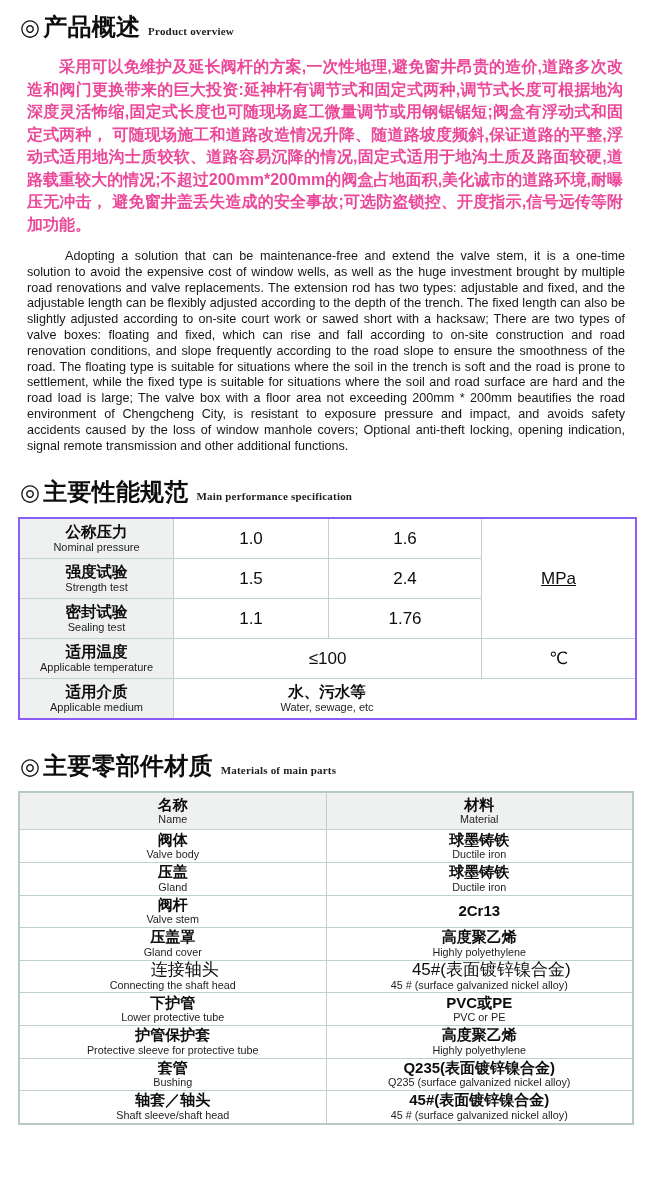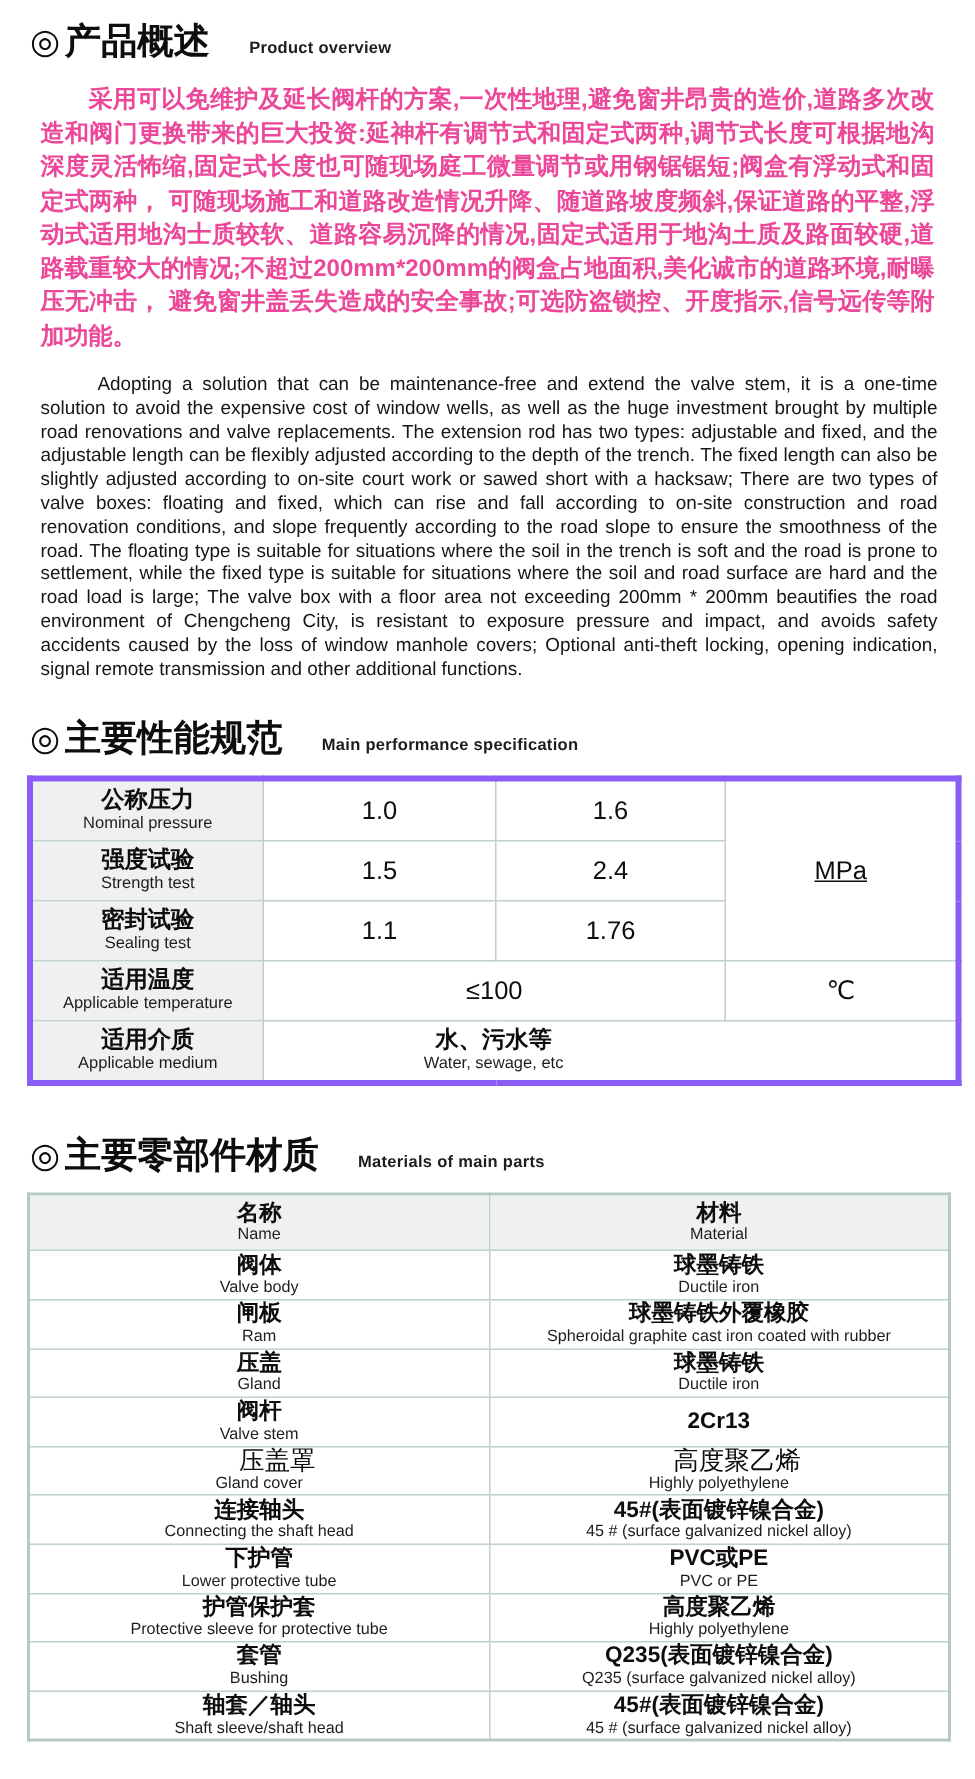--- a/index.html
+++ b/index.html
@@ -7,21 +7,21 @@
     width:650px;height:1186px;background:#ffffff;
     font-family:"Liberation Sans","DejaVu Sans",sans-serif;
     color:#111;overflow:hidden;
   }
   .section-title{
     margin:0 20px;display:flex;align-items:baseline;
     font-size:24px;font-weight:700;letter-spacing:.2px;color:#0d0d0d;
     white-space:nowrap;
   }
   .section-title .bullet{font-weight:400;margin-right:3px;font-size:23px;}
-  .section-title .en{margin-left:26px;font-weight:600;}
+  .section-title .en{margin-left:8px;font-weight:600;font-family:Liberation Serif, serif;}
   #t1{padding-top:11px;}
   #t2{margin-top:22px;}
   #t3{margin-top:30px;}
 
   .para-zh{
     margin:13px 27px 0 27px;
     font-size:16px;font-weight:700;line-height:22.5px;
     text-align:justify;text-indent:2em;color:#ec4899;
   }
   .para-en{
@@ -29,21 +29,21 @@
     font-size:12.6px;font-weight:400;line-height:15.8px;
     text-align:justify;text-indent:38px;color:#161616;
   }
 
   table{border-collapse:collapse;table-layout:fixed;}
   .spec,.mat{width:616px;margin:9px 16px 0 18px;}
   .spec td,.mat td{
     border:1px solid #c0d0ce;text-align:center;vertical-align:middle;
     padding:0;overflow:hidden;
   }
-  .spec{border:4px solid #8b5cf6;padding-left:28px;}
+  .spec{border:2px solid #8b5cf6;padding-left:28px;}
   .mat{border:2px solid #b7c9c7;}
 
   .spec td{height:39px;}
   .spec td.lbl{background:#eef1f0;}
   .spec .c1{width:153px;} .spec .c2{width:154px;} .spec .c3{width:152px;} .spec .c4{width:153px;text-decoration:underline;}
   .zh{font-size:15.5px;font-weight:700;line-height:18px;color:#0d0d0d;}
   .en{font-size:11px;font-weight:400;line-height:13px;color:#1d1d1d;}
   .spec .val{font-size:17px;font-weight:400;color:#0d0d0d;}
   .span23{width:66.4%;}
   .span23 .zh{font-size:15.5px;}
@@ -147,30 +147,20 @@
         <div class="zh">阀体</div>
         <div class="en">Valve body</div>
       </td>
       <td>
         <div class="zh">球墨铸铁</div>
         <div class="en">Ductile iron</div>
       </td>
     </tr>
     <tr>
       <td>
-        <div class="zh">闸板</div>
-        <div class="en">Ram</div>
-      </td>
-      <td>
-        <div class="zh">球墨铸铁外覆橡胶</div>
-        <div class="en">Spheroidal graphite cast iron coated with rubber</div>
-      </td>
-    </tr>
-    <tr>
-      <td>
         <div class="zh">压盖</div>
         <div class="en">Gland</div>
       </td>
       <td>
         <div class="zh">球墨铸铁</div>
         <div class="en">Ductile iron</div>
       </td>
     </tr>
     <tr>
       <td>

